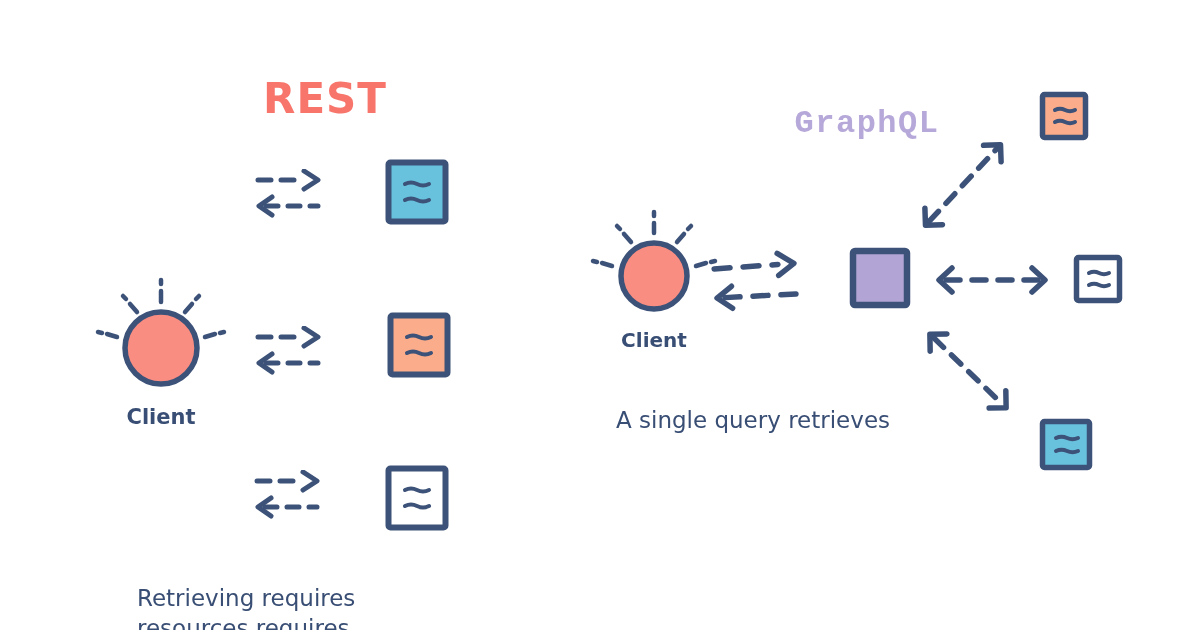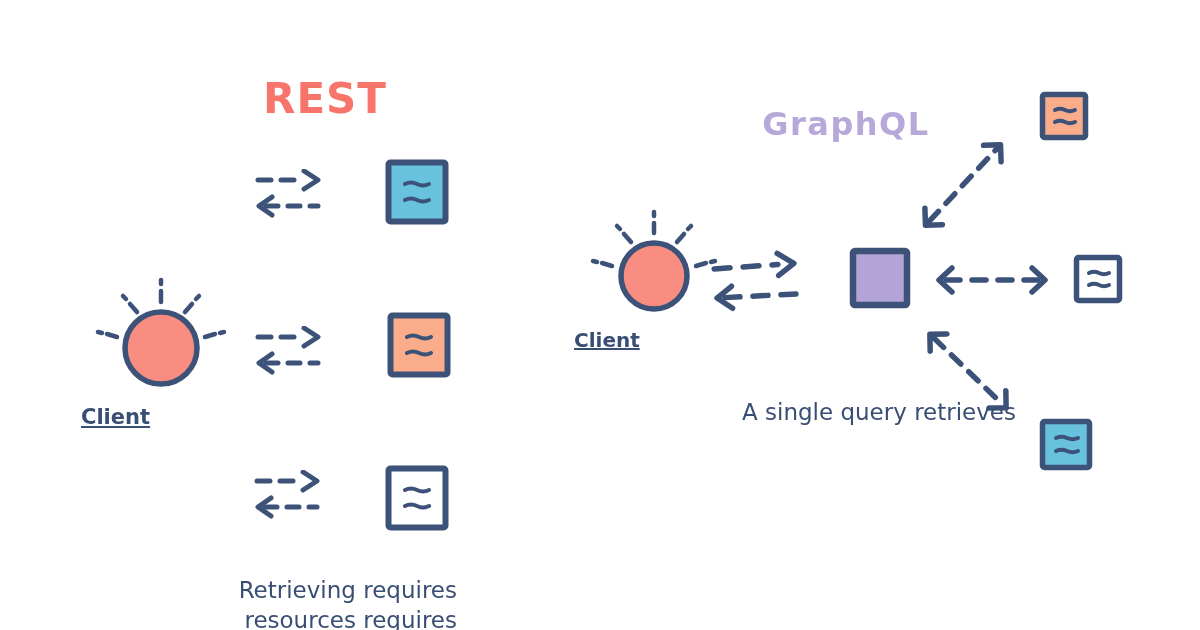--- a/index.html
+++ b/index.html
@@ -16,25 +16,25 @@
   }
   *{margin:0;padding:0;box-sizing:border-box;}
   body{font-family:"DejaVu Sans","Liberation Sans",sans-serif;background:var(--bg);}
   .canvas{
     position:relative;width:1200px;height:630px;overflow:hidden;
     background:var(--bg);
   }
   .abs{position:absolute;}
   .title{font-weight:bold;text-align:center;}
   .rest-title{left:197px;top:74px;width:190px;font-size:42px;letter-spacing:1px;color:var(--salmon);text-align:right;}
-  .graphql-title{left:746px;top:105px;width:200px;font-size:32px;letter-spacing:1.5px;color:var(--lavender);}
-  .client-label{font-weight:bold;text-align:left;color:var(--ink);text-decoration:underline;}
+  .graphql-title{left:767px;top:105px;width:200px;font-size:32px;letter-spacing:1.5px;color:var(--lavender);font-family:Liberation Mono, monospace;}
+  .client-label{font-weight:bold;text-align:center;color:var(--ink);}
   .rest-client-label{left:81px;top:405px;width:160px;font-size:21px;}
   .graphql-client-label{left:574px;top:328px;width:160px;font-size:20px;}
-  .caption{text-align:right;color:var(--ink);}
+  .caption{text-align:left;color:var(--ink);margin-top:8px;}
   .rest-caption{left:137px;top:575px;width:320px;font-size:23px;line-height:30px;}
   .graphql-caption{left:616px;top:398px;width:400px;font-size:23px;line-height:29px;}
 
   
   .dash,.head,.shine,.squig{fill:none;stroke:var(--navy);stroke-linecap:round;stroke-linejoin:round;}
   .dash,.head{stroke-width:5px;}
   .dash-lg,.head-lg{fill:none;stroke:var(--navy);stroke-linecap:round;stroke-linejoin:round;stroke-width:5.5px;}
   .shine{stroke-width:4.5px;}
   .squig{stroke-width:4px;}
   .box-rect{stroke:var(--navy);stroke-linejoin:round;}

